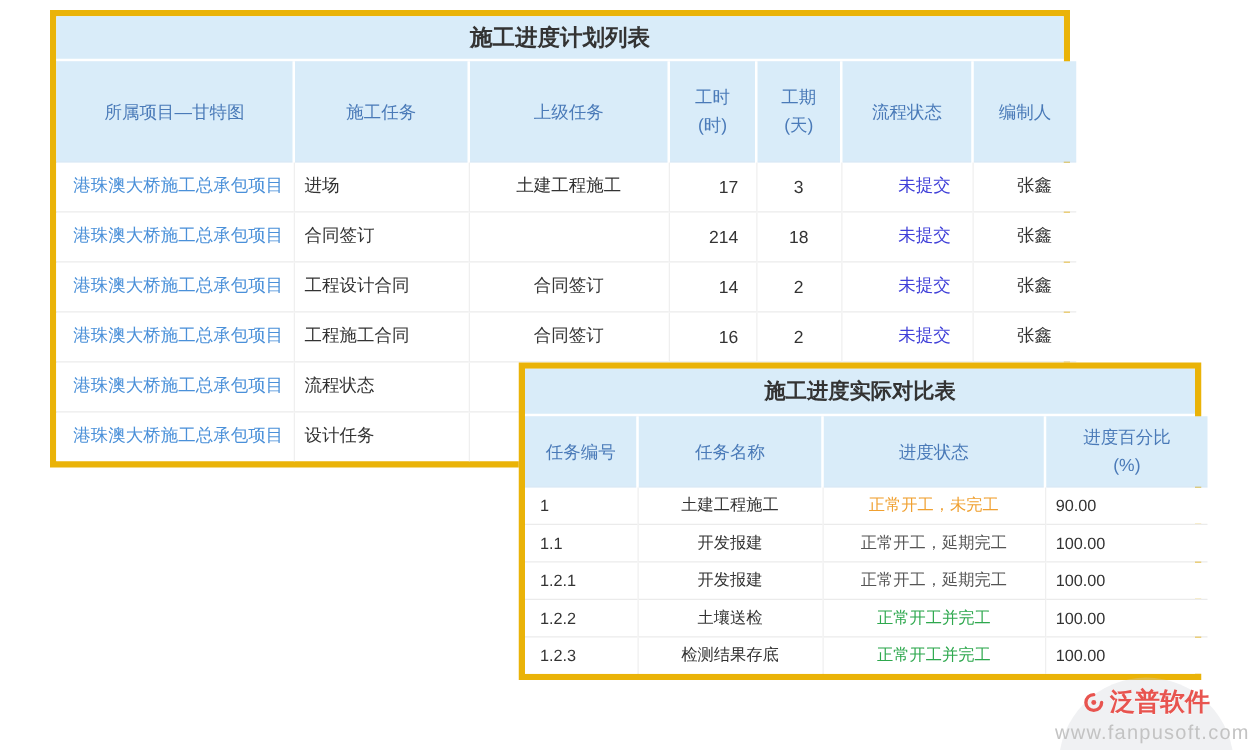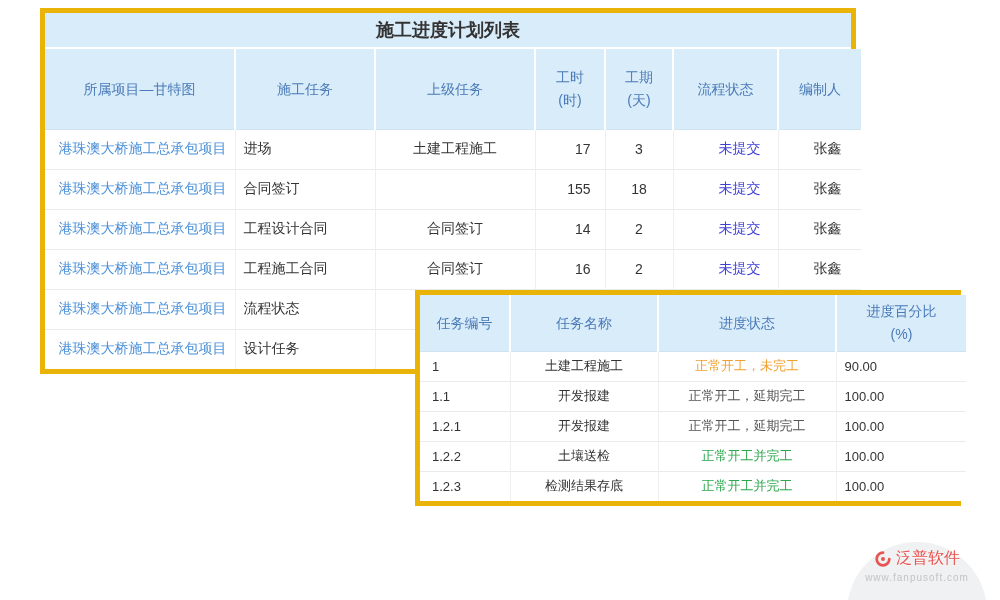--- a/index.html
+++ b/index.html
@@ -93,29 +93,29 @@
     border-radius:70px 70px 0 0;
     background:rgba(205,210,216,0.30);
   }
   .wm-brand {
     position:relative;
     margin-top:14px;
     display:flex;
     align-items:center;
     justify-content:center;
     gap:4px;
-    font-size:16px;
-    font-weight:normal;
+    font-size:20px;
+    font-weight:bold;
     color:#e8544f;
     text-shadow:0 1px 0 rgba(255,255,255,0.6);
   }
   .wm-url {
     position:relative;
     margin-top:3px;
-    font-size:10px;
+    font-size:16px;
     letter-spacing:1px;
     color:#c3c3c3;
   }
 </style>
 </head>
 <body>
 
 <section class="tbl plan">
   <div class="tbl-title">施工进度计划列表</div>
   <table>
@@ -148,21 +148,21 @@
           <td class="c-parent">土建工程施工</td>
           <td class="c-hours">17</td>
           <td class="c-days">3</td>
           <td class="c-status">未提交</td>
           <td class="c-author">张鑫</td>
         </tr>
         <tr>
           <td class="c-project">港珠澳大桥施工总承包项目</td>
           <td class="c-task">合同签订</td>
           <td class="c-parent"></td>
-          <td class="c-hours">155</td>
+          <td class="c-hours">214</td>
           <td class="c-days">18</td>
           <td class="c-status">未提交</td>
           <td class="c-author">张鑫</td>
         </tr>
         <tr>
           <td class="c-project">港珠澳大桥施工总承包项目</td>
           <td class="c-task">工程设计合同</td>
           <td class="c-parent">合同签订</td>
           <td class="c-hours">14</td>
           <td class="c-days">2</td>
@@ -194,20 +194,21 @@
           <td class="c-hours"></td>
           <td class="c-days"></td>
           <td class="c-status"></td>
           <td class="c-author"></td>
         </tr>
       </tbody>
   </table>
 </section>
 
 <section class="tbl cmp">
+  <div class="tbl-title">施工进度实际对比表</div>
   <table>
     <colgroup>
       <col style="width:90px">
         <col style="width:148px">
         <col style="width:178px">
         <col style="width:130px">
     </colgroup>
     <thead>
       <tr id="cmp-head">
           <th>任务编号</th>

